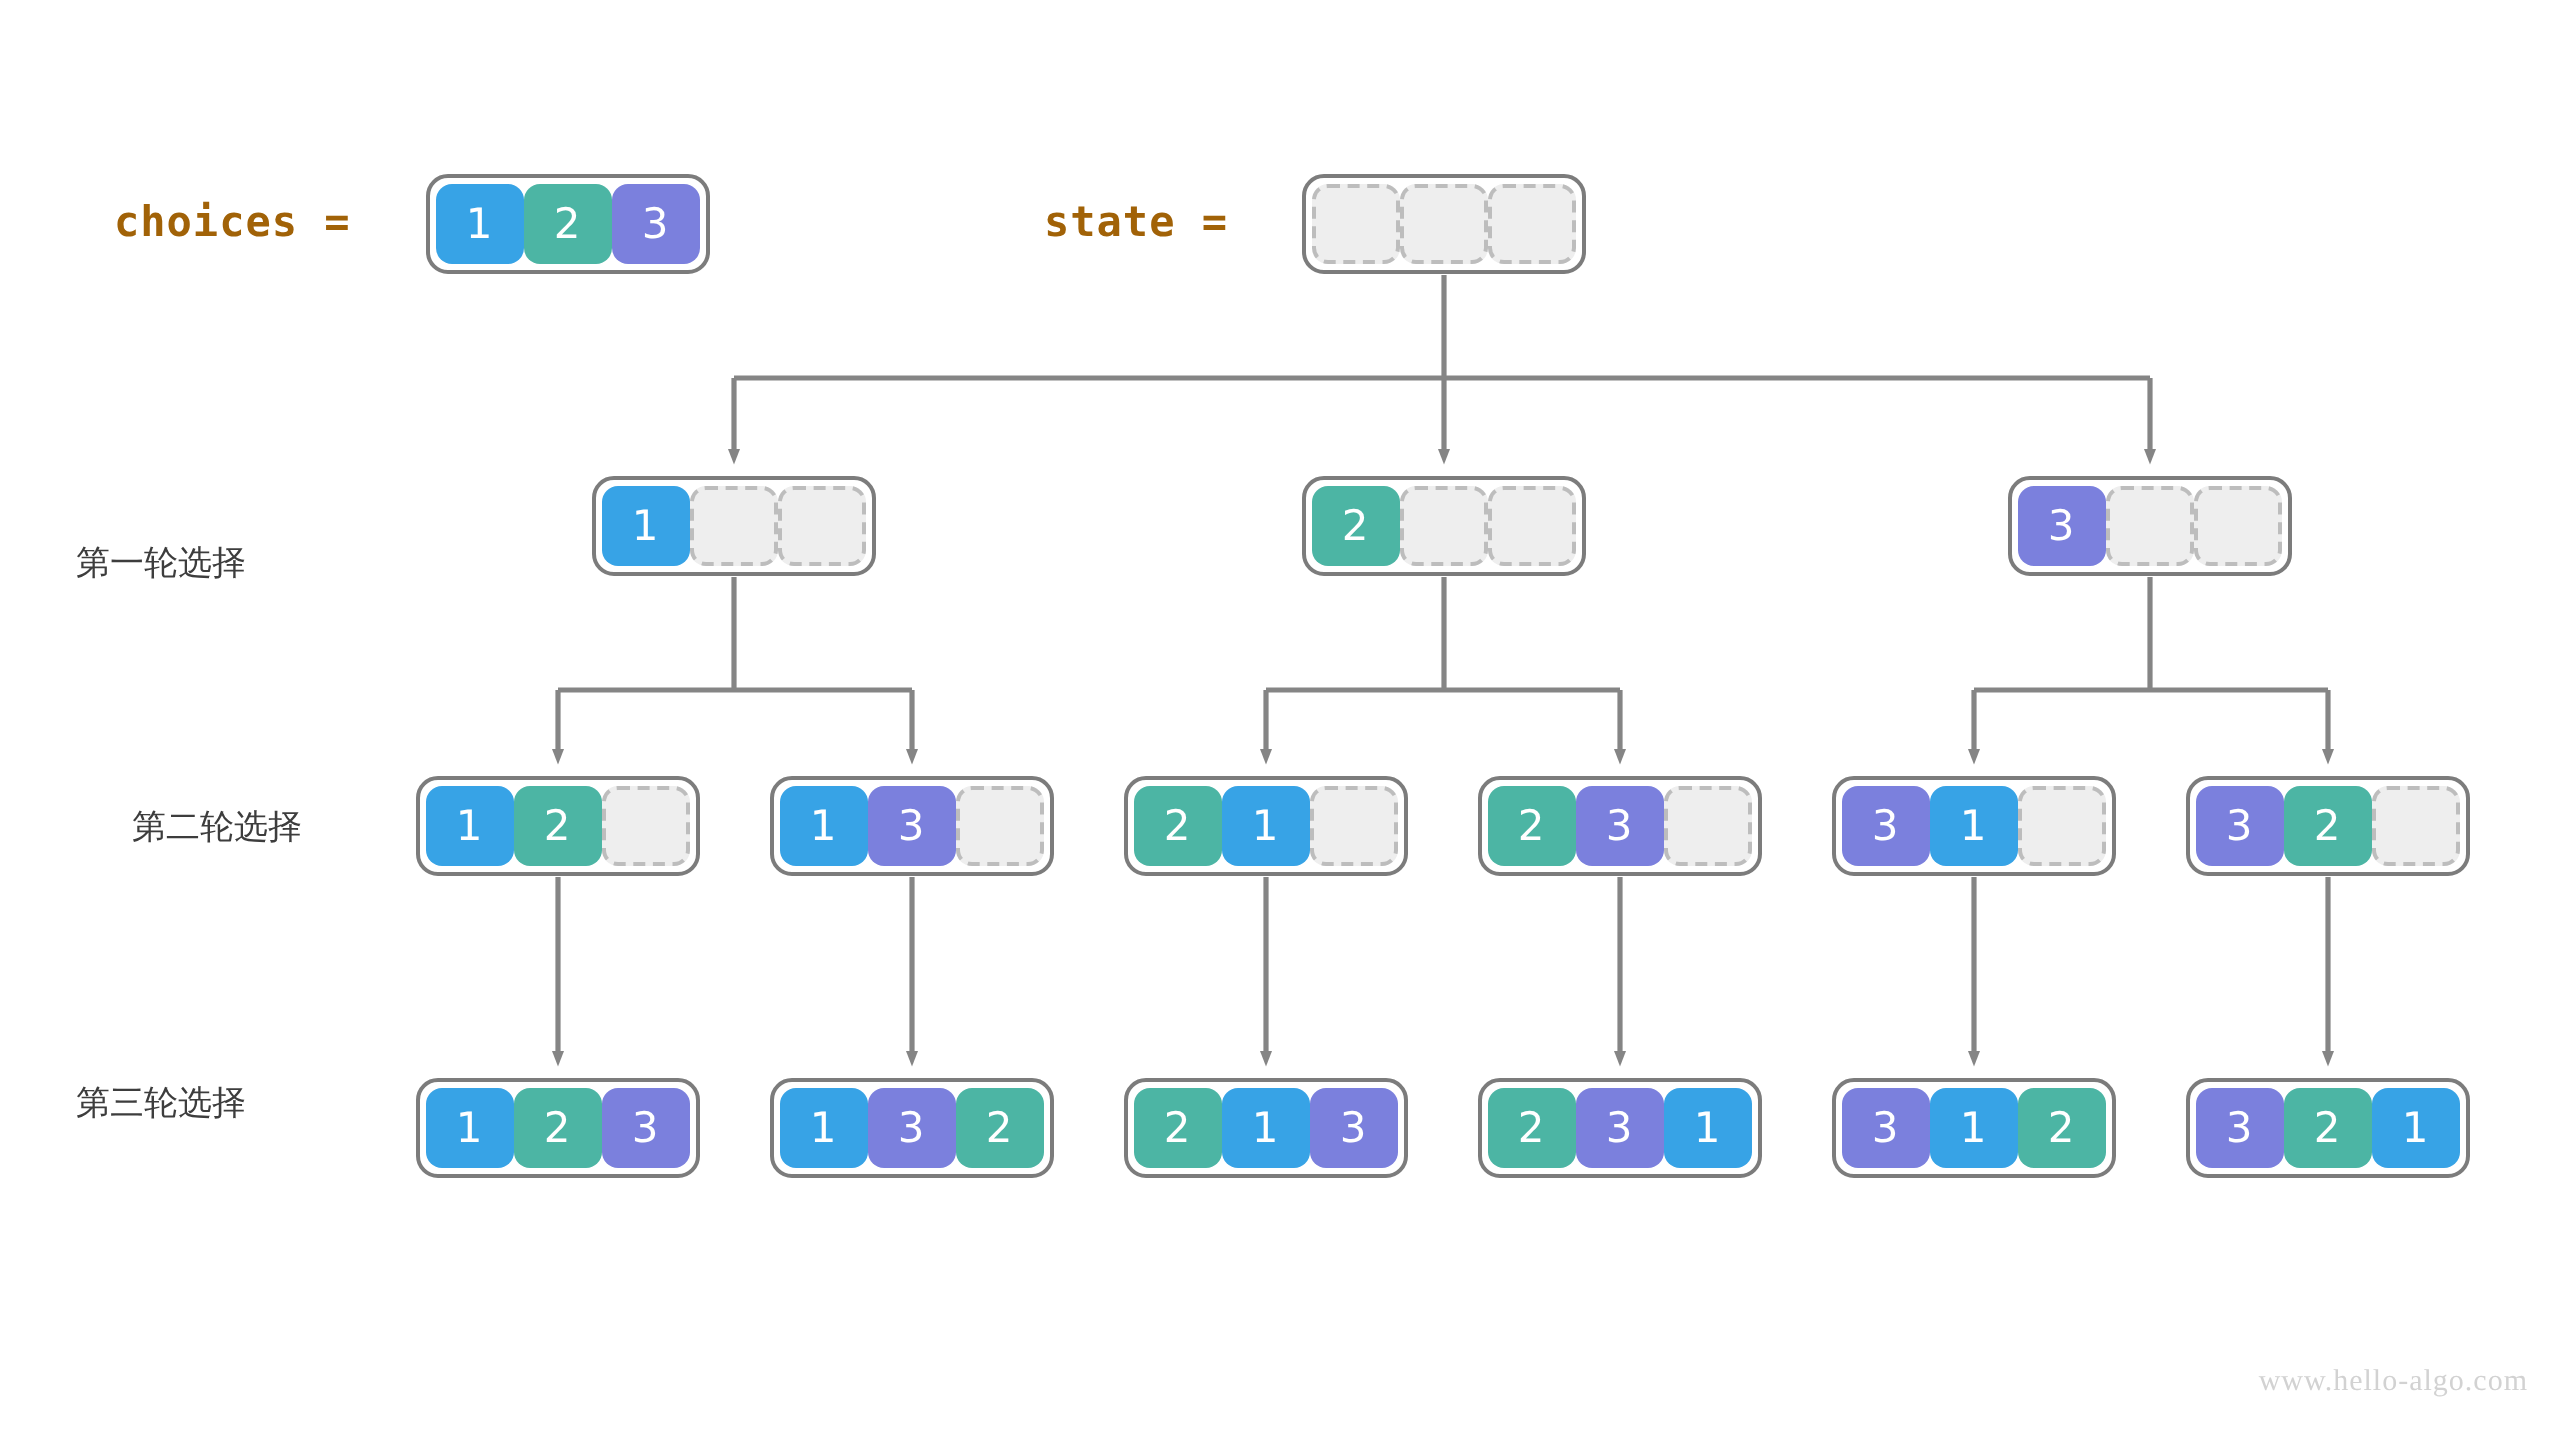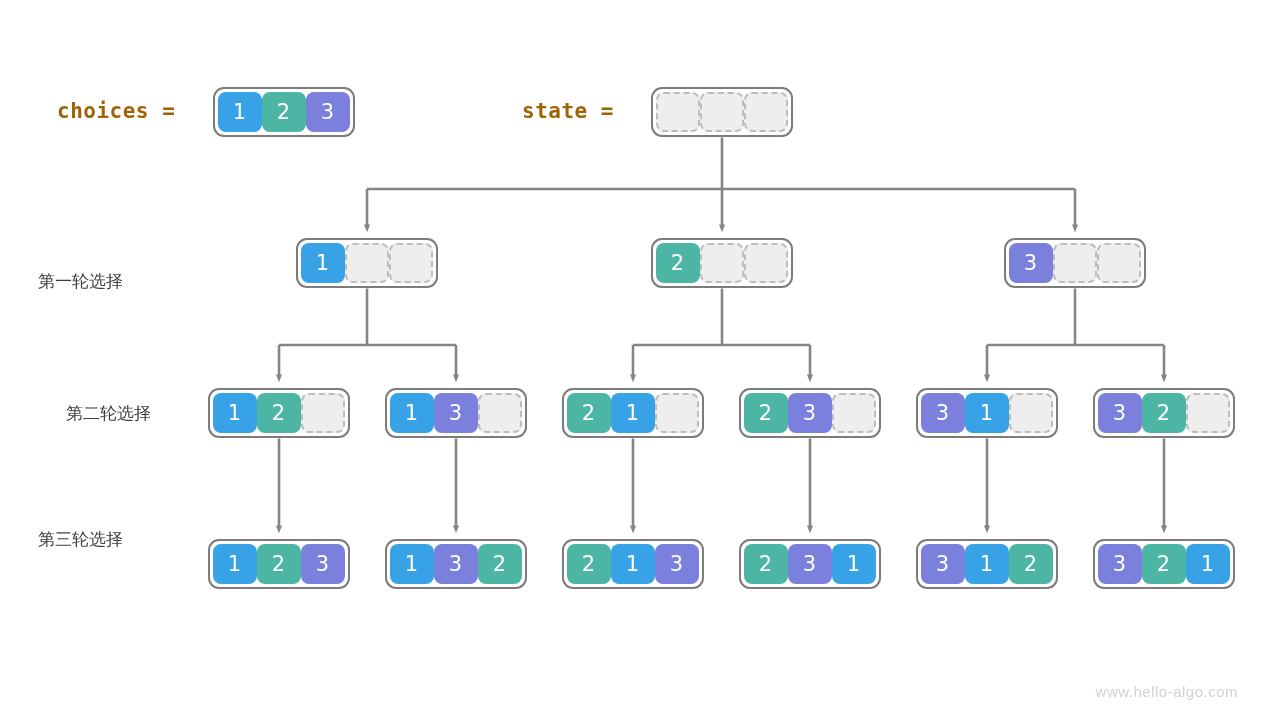--- a/index.html
+++ b/index.html
@@ -67,23 +67,23 @@
     color: #ffffff;
     flex: 0 0 auto;
   }
   .cell.empty {
     background: #eeeeee;
     border: 2px dashed #bdbdbd;
     color: transparent;
   }
   .watermark {
     position: absolute;
-    right: 42px;
+    right: 16px;
     bottom: 20px;
-    font-family: Liberation Sans, sans-serif;
+    font-family: Liberation Serif, serif;
     font-size: 15px;
     color: #d2d2d2;
     letter-spacing: 0.5px;
     white-space: nowrap;
   }
 </style>
 </head>
 <body>
 
 <div id="stage">
@@ -120,21 +120,21 @@
         <path d="M1164,438.5 L1164,529.5" marker-end="url(#arrow)"></path>
       </g>
   </svg>
 
   <div class="lbl-mono" style="left: 57px; top: 99px;">choices =</div>
   <div class="lbl-mono" style="left: 522px; top: 99px;">state =</div>
 
   <div id="row-labels">
       <div class="row-label" style="left: 38px; top: 252px; margin-top: 18px;">第一轮选择</div>
       <div class="row-label" style="left: 38px; top: 402px; margin-left: 28px;">第二轮选择</div>
-      <div class="row-label" style="left: 38px; top: 528px;">第三轮选择</div>
+      <div class="row-label" style="left: 38px; top: 540px;">第三轮选择</div>
     </div>
   <div id="nodes">
       <div class="array" style="left: 212.5px; top: 86.5px;">
         <div class="cell" style="background: rgb(55, 163, 230);">1</div>
         <div class="cell" style="background: rgb(76, 181, 164);">2</div>
         <div class="cell" style="background: rgb(123, 128, 221);">3</div>
       </div>
       <div class="array" style="left: 650.5px; top: 86.5px;">
         <div class="cell empty"></div>
         <div class="cell empty"></div>

